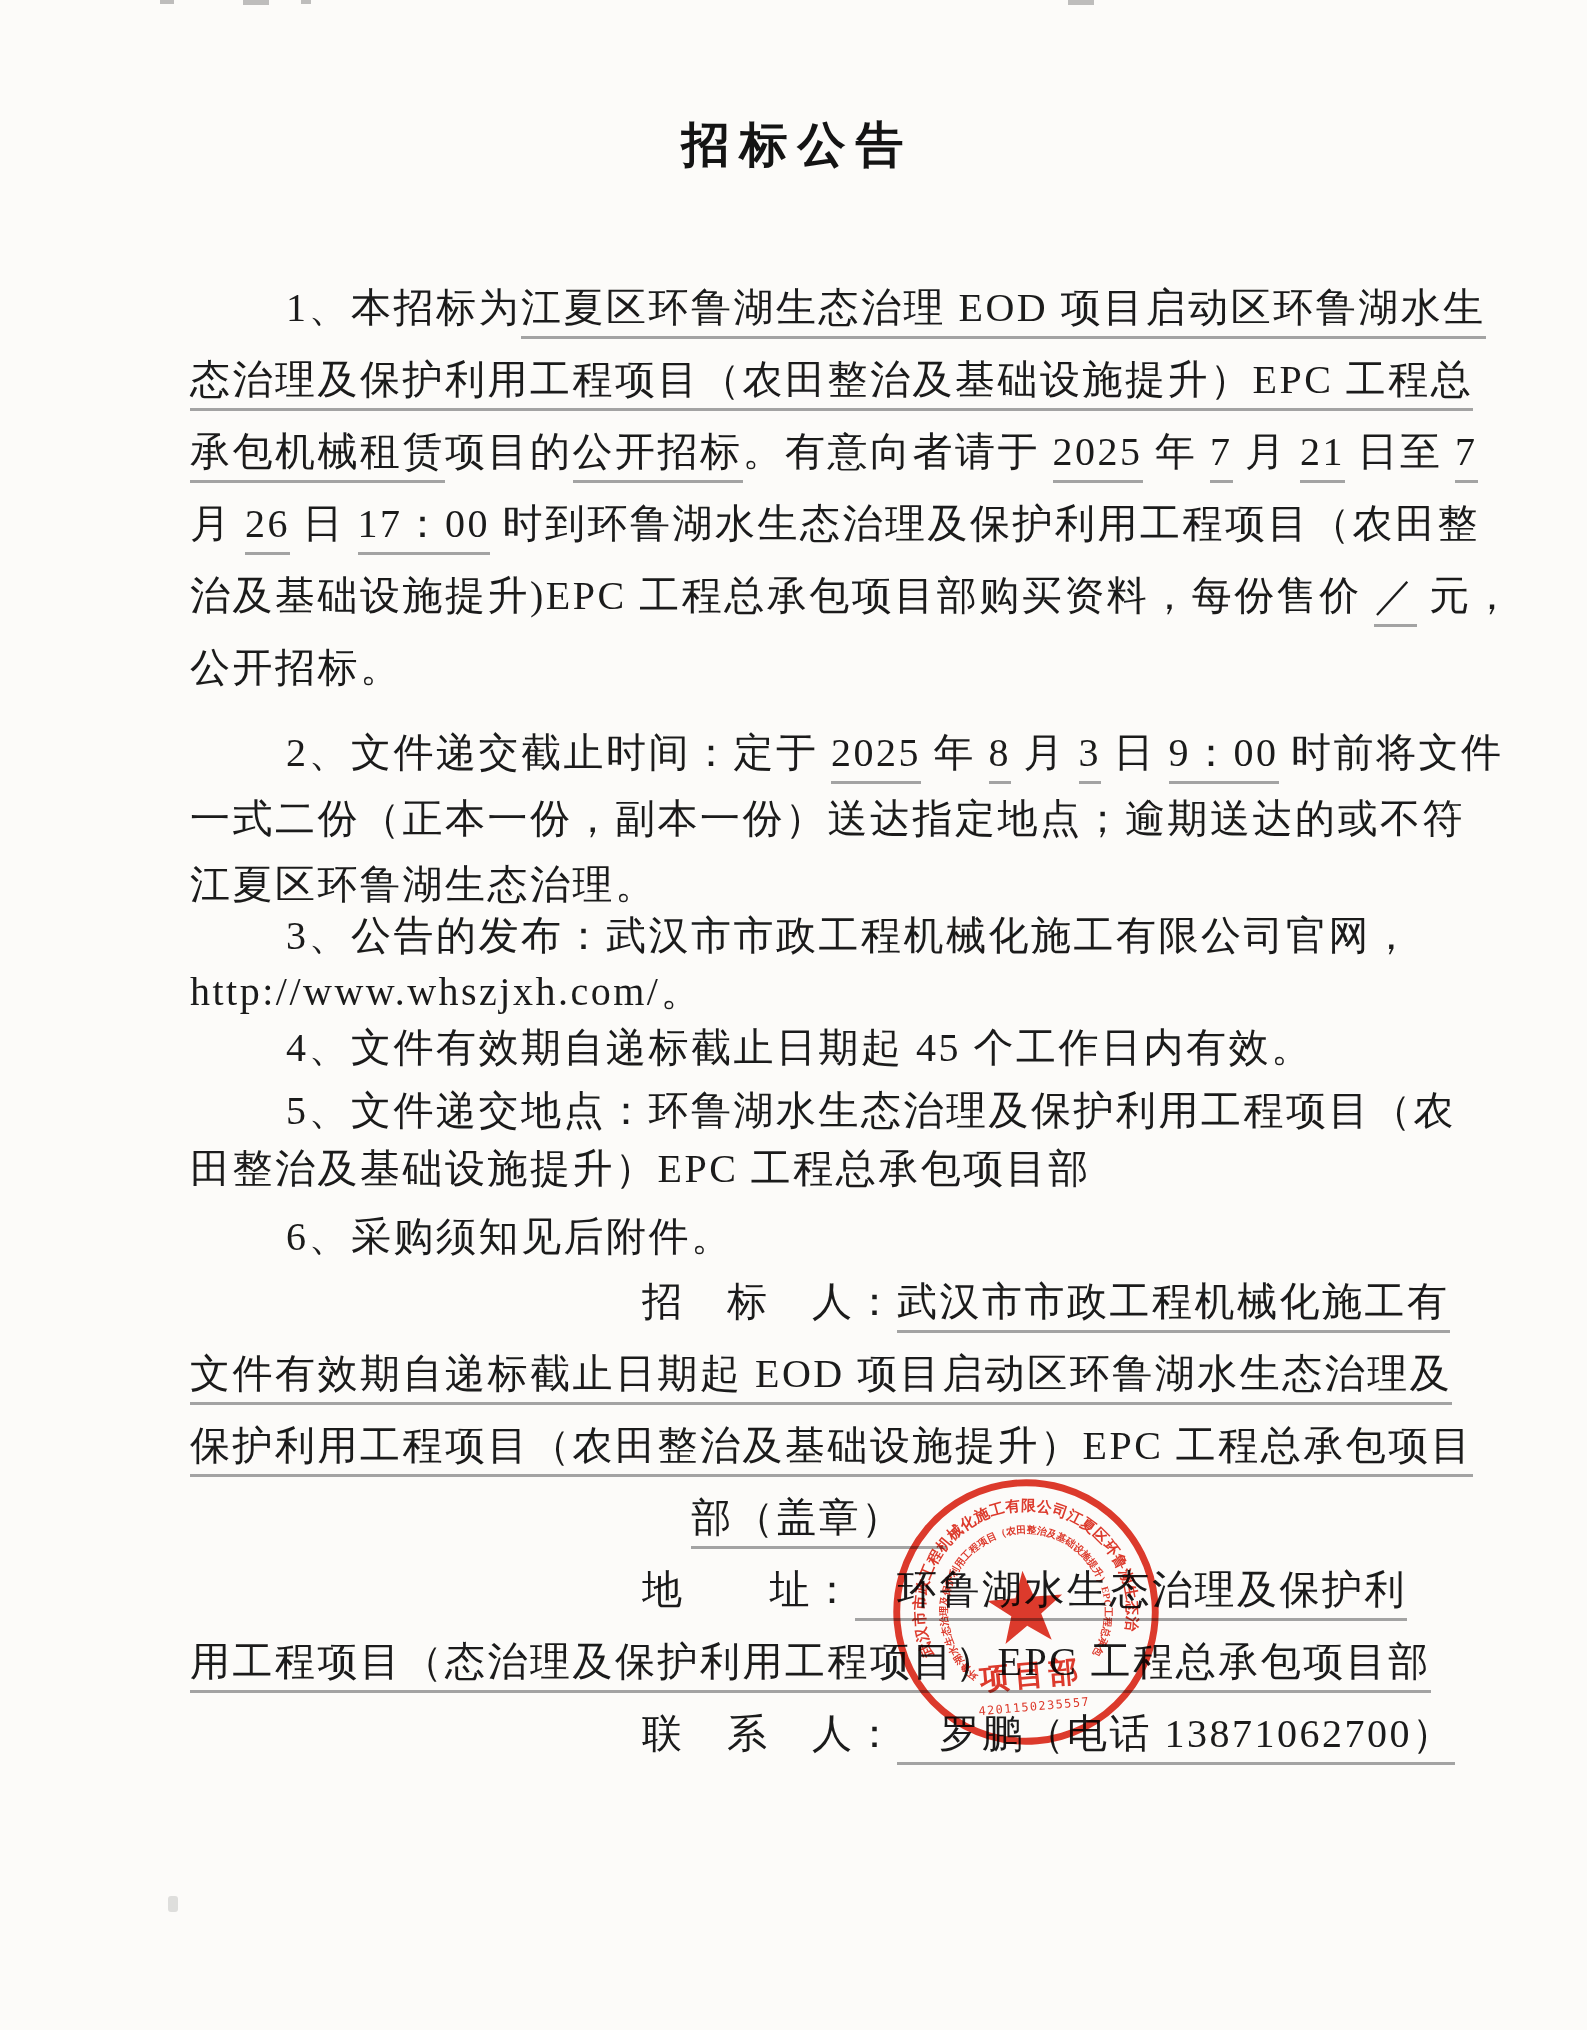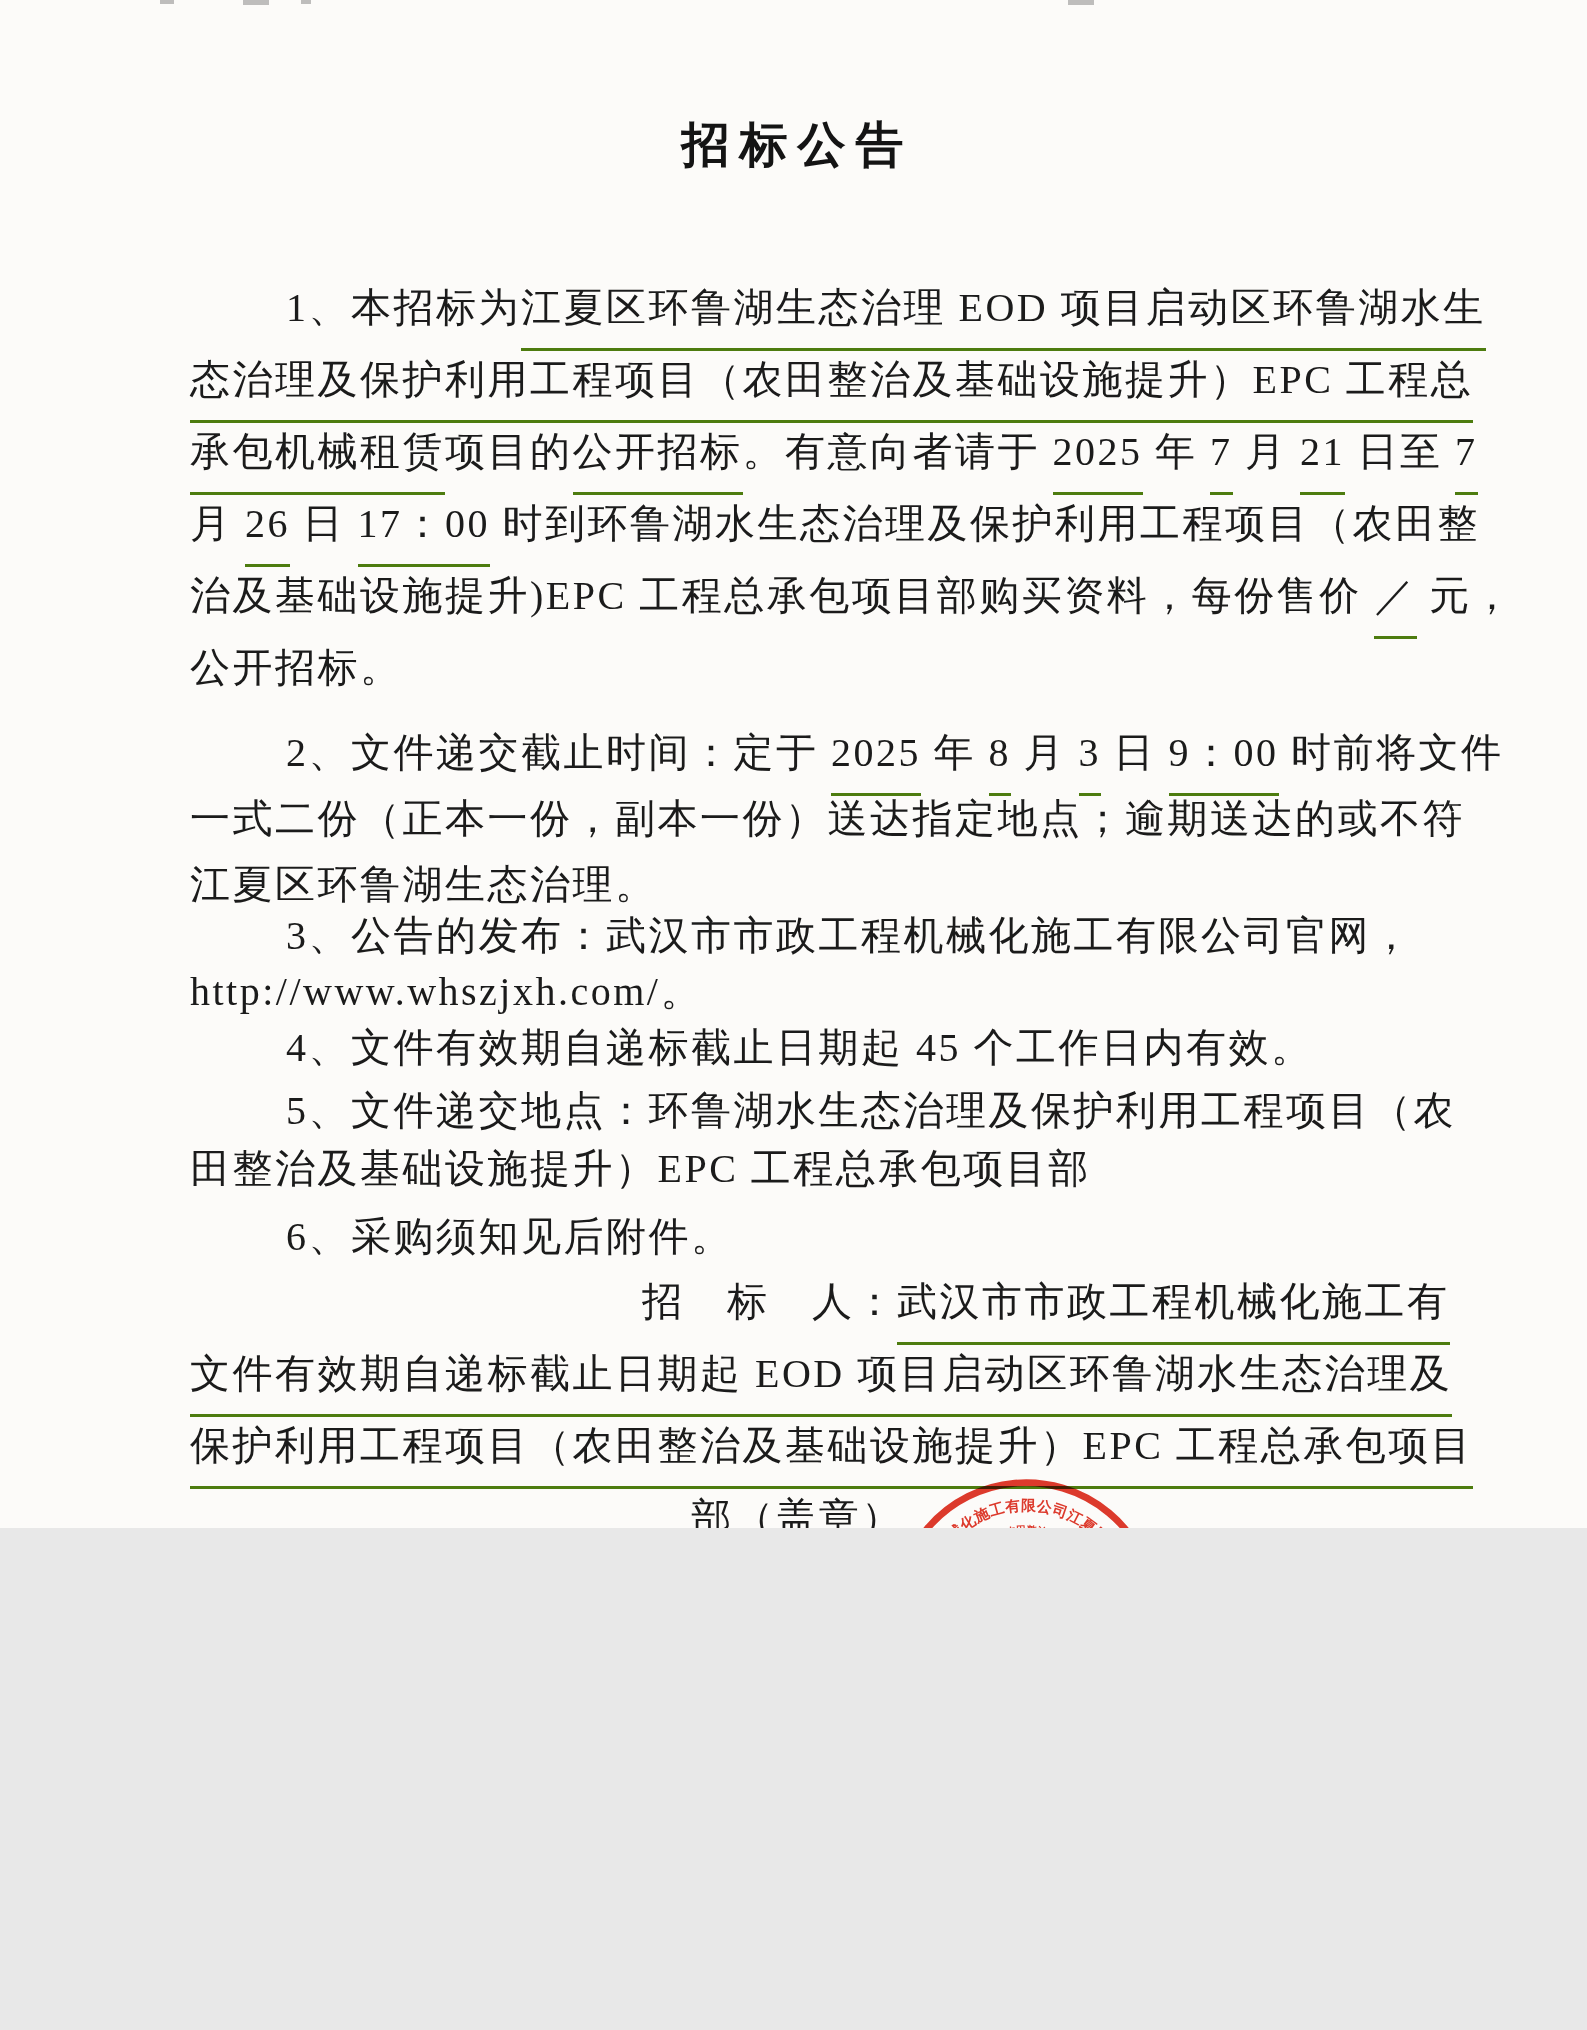--- a/index.html
+++ b/index.html
@@ -1,18 +1,18 @@
 <!DOCTYPE html>
 <html><head>
 <meta charset="utf-8">
 <style>
   html,body{margin:0;padding:0;background:#e8e8e8;}
   .page{
     position:relative;
-    width:1587px;height:1528px;
+    width:1587px;height:2030px;
     background:#fcfbf9;
     overflow:hidden;
     font-family:"Liberation Serif","DejaVu Serif",serif;
     color:#1b1b1b;
   }
   .content{
     position:absolute;left:190px;top:0;width:1215px;
   }
   .title{
     margin:0;padding-top:112px;
@@ -26,21 +26,21 @@
   .sec .ln{white-space:nowrap;}
   .sec-p1{margin-top:96px;line-height:72px;}
   .sec-p2{margin-top:16px;line-height:66px;}
   .sec-p3{margin-top:-10px;line-height:56px;}
   .sec-p4{margin-top:0;line-height:56px;}
   .sec-p5{margin-top:6px;line-height:58px;}
   .sec-p6{margin-top:10px;line-height:58px;}
   .sec-sign{margin-top:0;line-height:72px;text-align:center;}
   .ln-indent{text-indent:96px;}
   .ln-label{padding-left:452px;}
-  .u{border-bottom:3px solid #4d7c0f;padding-bottom:18px;}
+  .u{border-bottom:3px solid #a3a3a3;padding-bottom:6px;}
   
   .stamp{
     position:absolute;left:878px;top:1464px;
     width:296px;height:296px;
     transform:rotate(-5deg);
     opacity:0.92;
     mix-blend-mode:multiply;
     pointer-events:none;
   }
   .stamp svg{display:block;}

